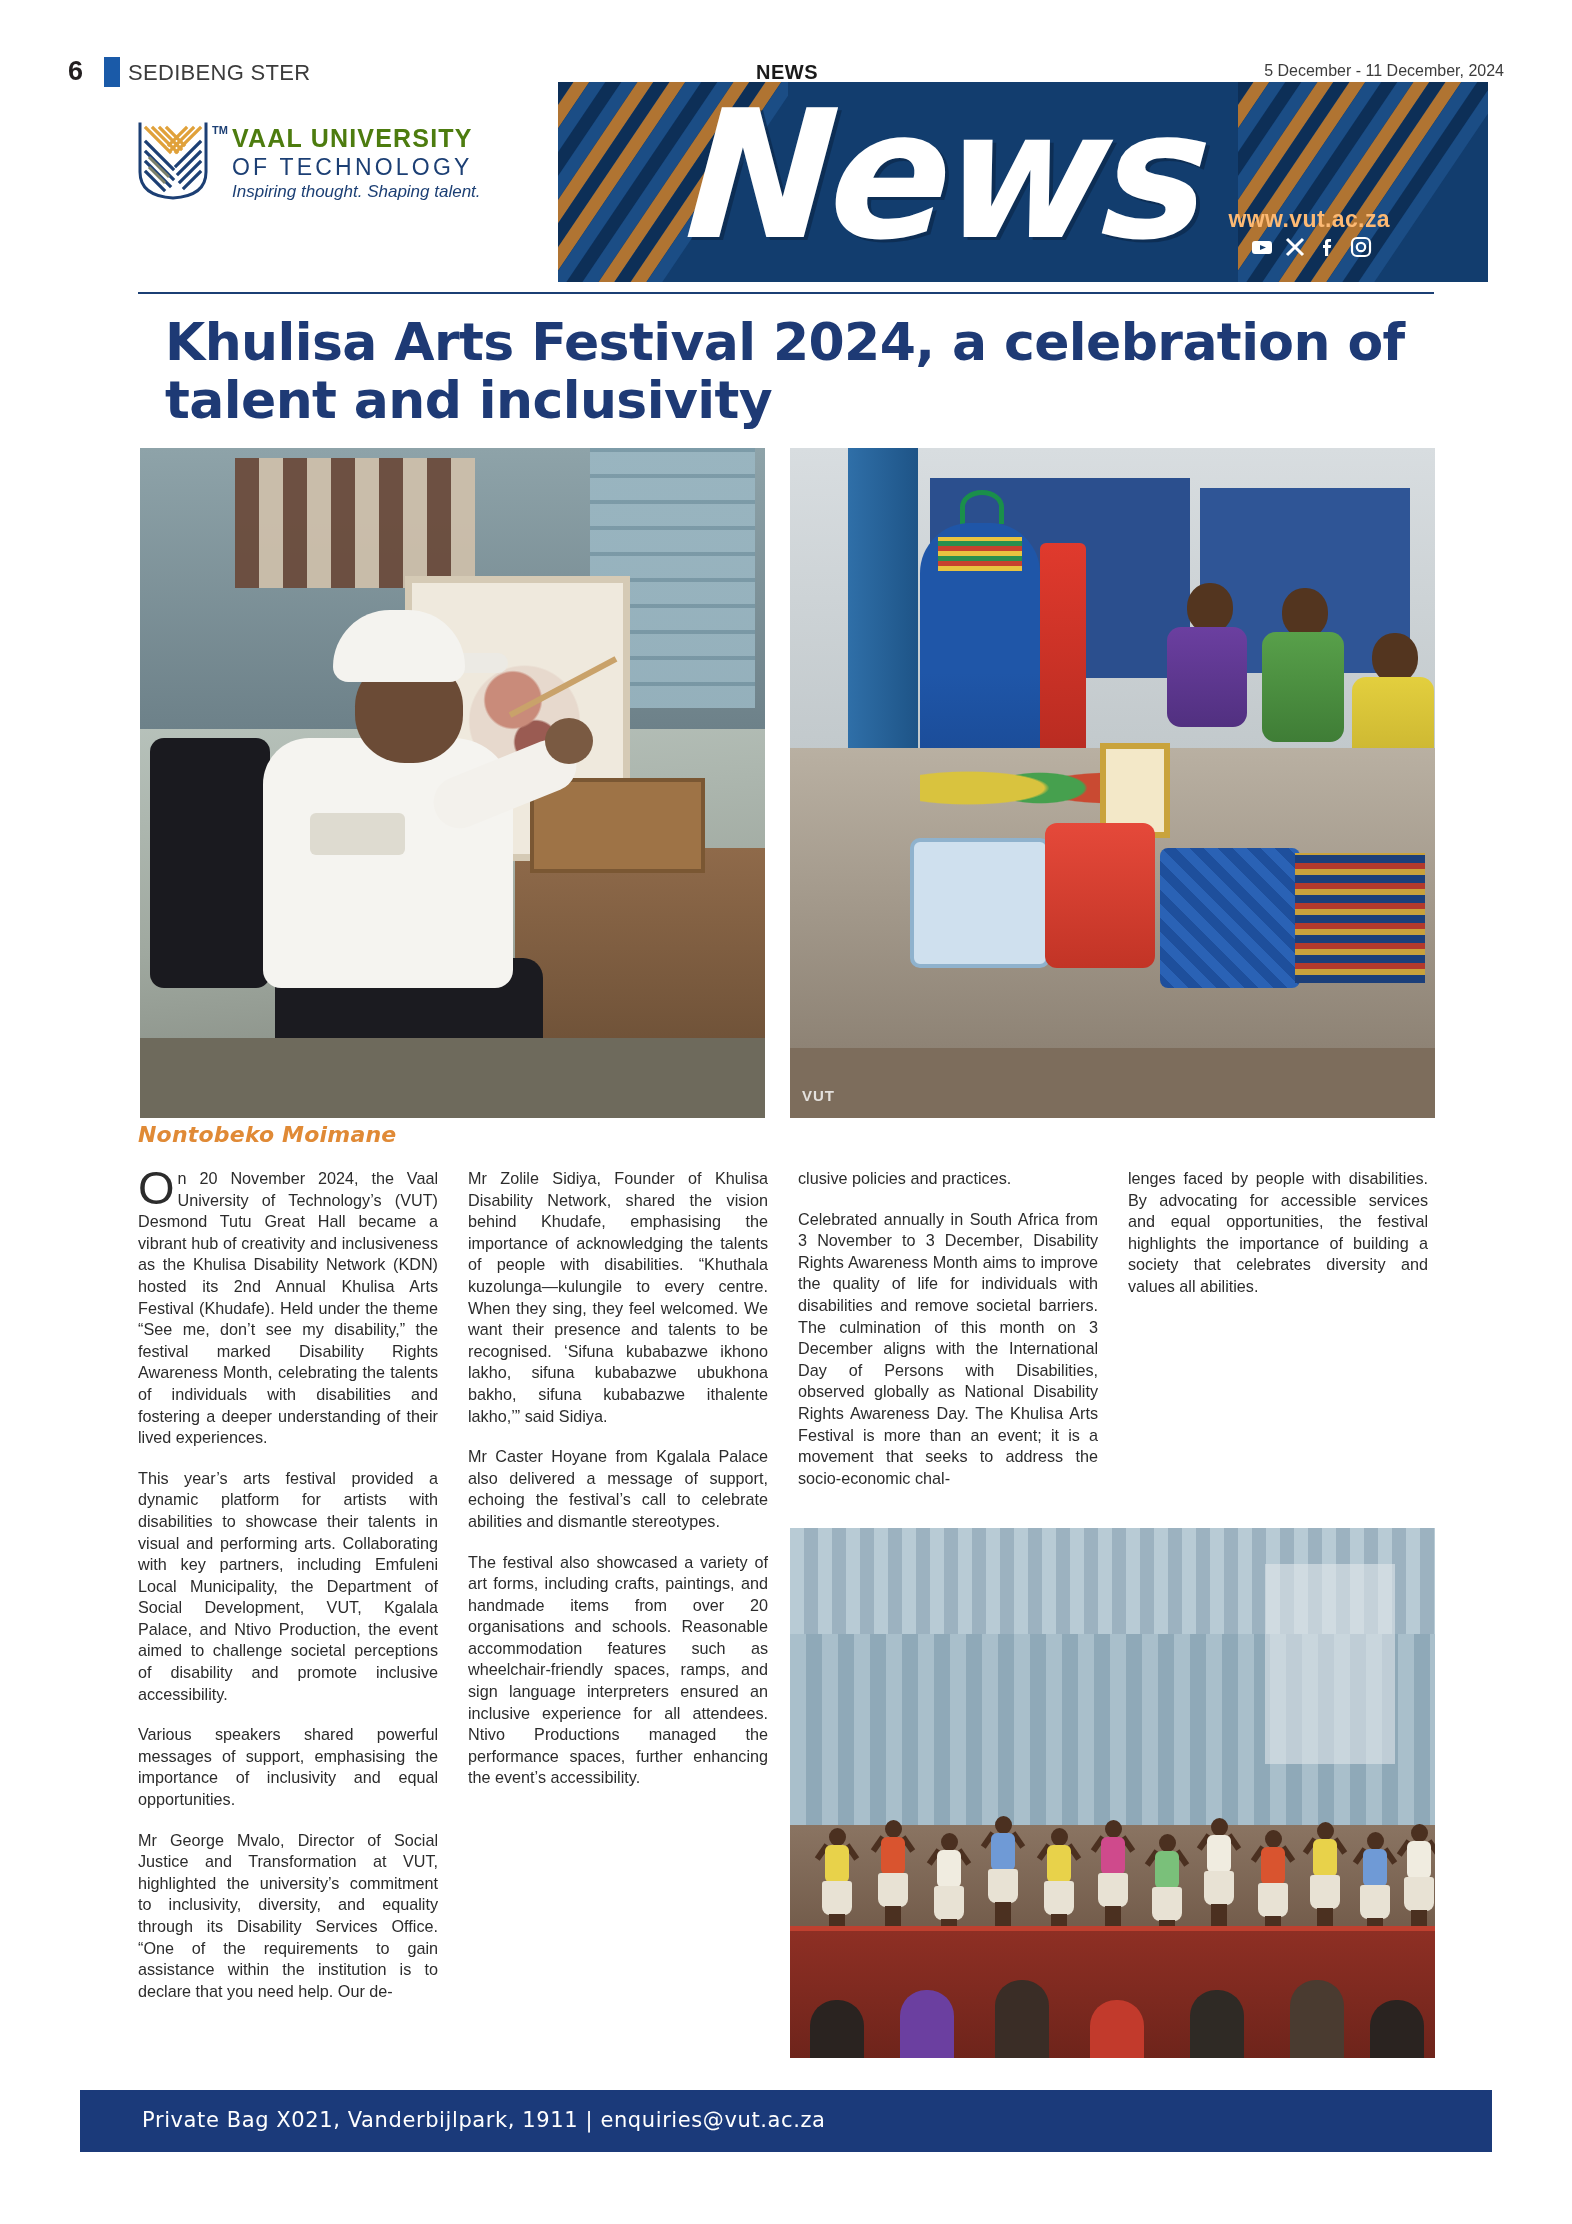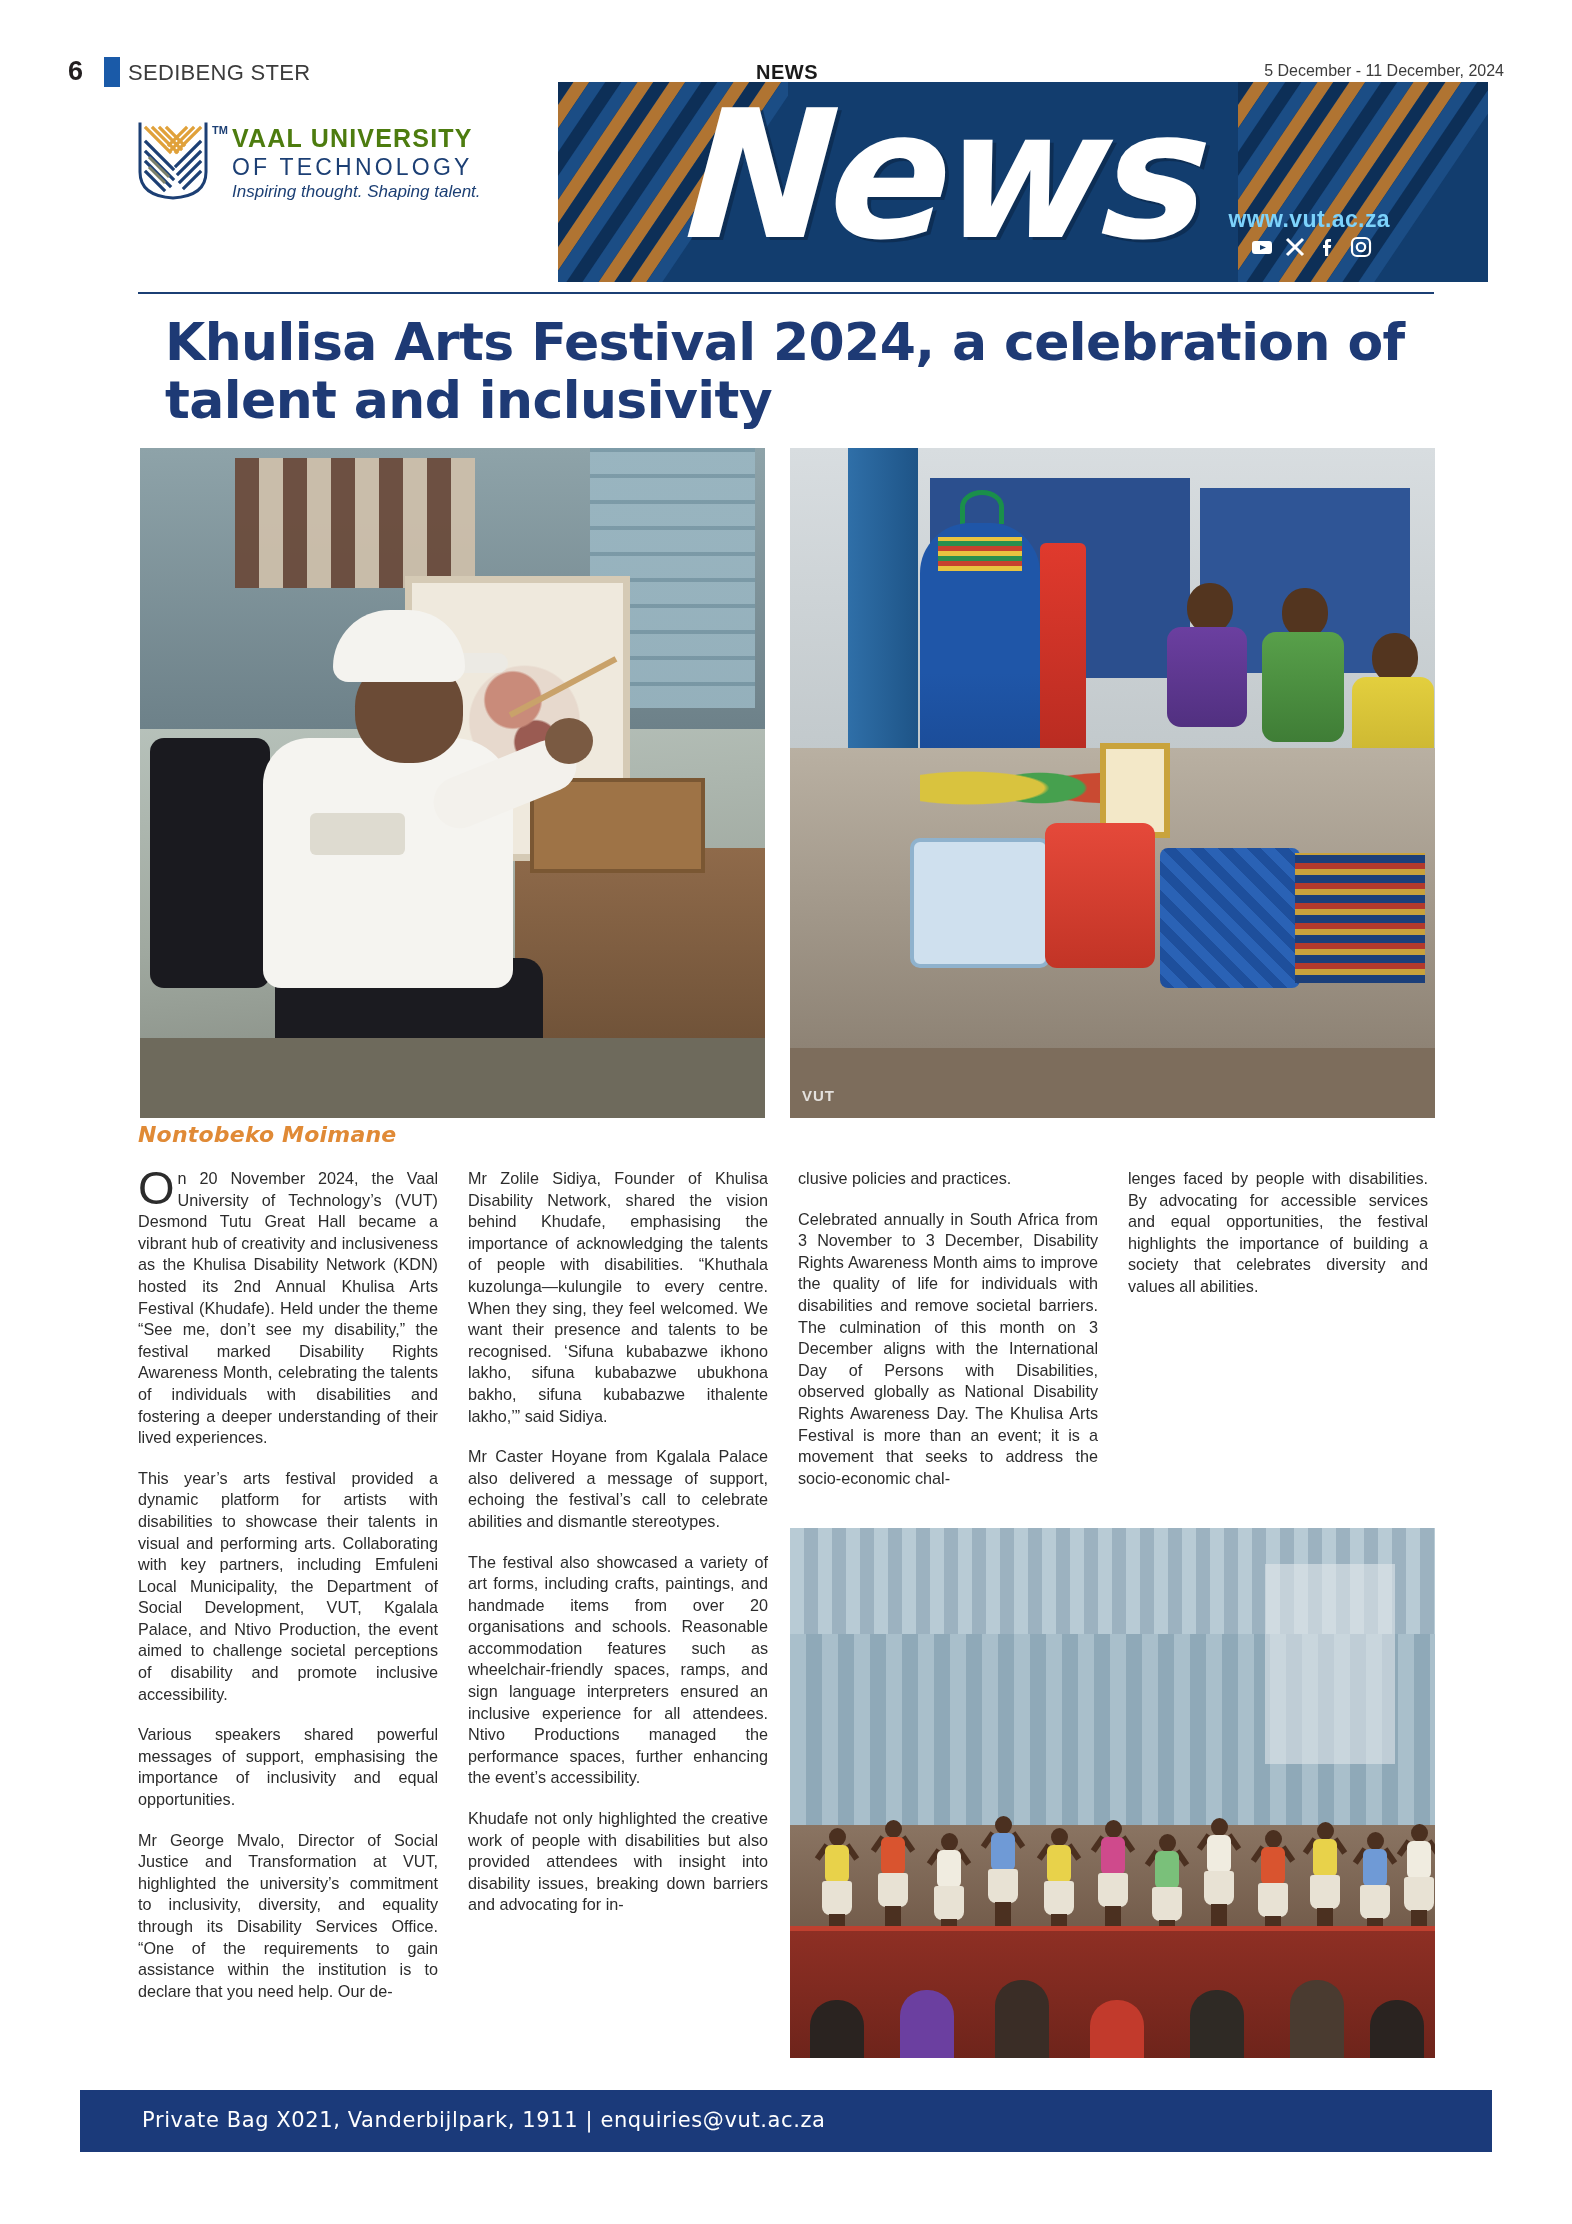--- a/index.html
+++ b/index.html
@@ -60,21 +60,21 @@
     font-size: 178px; font-weight: bold; color: #ffffff;
     font-family: "DejaVu Sans", sans-serif;
     letter-spacing: -6px; line-height: 200px;
     font-style: italic;
     transform: skewX(-4deg);
     text-shadow: 4px 3px 0 rgba(10,35,65,.55);
     z-index: 4;
   }
   .banner-url {
     position: absolute; right: 98px; top: 124px;
-    font-size: 23px; font-weight: bold; color: #7dd3fc; z-index: 5;
+    font-size: 23px; font-weight: bold; color: #fdba74; z-index: 5;
     letter-spacing: .4px;
   }
   .banner-social {
     position: absolute; right: 116px; top: 154px; z-index: 5;
     display: flex; gap: 11px; align-items: center;
   }
   .soc { width: 22px; height: 22px; position: relative; }
   .soc svg { display: block; }
 
   
@@ -587,21 +587,20 @@
   <div class="col col1">
     <p class="dropcap-p">On 20 November 2024, the Vaal University of Technology’s (VUT) Desmond Tutu Great Hall became a vibrant hub of creativity and inclusiveness as the Khulisa Disability Network (KDN) hosted its 2nd Annual Khulisa Arts Festival (Khudafe). Held under the theme “See me, don’t see my disability,” the festival marked Disability Rights Awareness Month, celebrating the talents of individuals with disabilities and fostering a deeper understanding of their lived experiences.</p>
     <p>This year’s arts festival provided a dynamic platform for artists with disabilities to showcase their talents in visual and performing arts. Collaborating with key partners, including Emfuleni Local Municipality, the Department of Social Development, VUT, Kgalala Palace, and Ntivo Production, the event aimed to challenge societal perceptions of disability and promote inclusive accessibility.</p>
     <p>Various speakers shared powerful messages of support, emphasising the importance of inclusivity and equal opportunities.</p>
     <p class="tight">Mr George Mvalo, Director of Social Justice and Transformation at VUT, highlighted the university’s commitment to inclusivity, diversity, and equality through its Disability Services Office. “One of the requirements to gain assistance within the institution is to declare that you need help. Our de-</p>
   </div>
   <div class="col col2">
     <p>Mr Zolile Sidiya, Founder of Khulisa Disability Network, shared the vision behind Khudafe, emphasising the importance of acknowledging the talents of people with disabilities. “Khuthala kuzolunga—kulungile to every centre. When they sing, they feel welcomed. We want their presence and talents to be recognised. ‘Sifuna kubabazwe ikhono lakho, sifuna kubabazwe ubukhona bakho, sifuna kubabazwe ithalente lakho,’” said Sidiya.</p>
     <p>Mr Caster Hoyane from Kgalala Palace also delivered a message of support, echoing the festival’s call to celebrate abilities and dismantle stereotypes.</p>
     <p>The festival also showcased a variety of art forms, including crafts, paintings, and handmade items from over 20 organisations and schools. Reasonable accommodation features such as wheelchair-friendly spaces, ramps, and sign language interpreters ensured an inclusive experience for all attendees. Ntivo Productions managed the performance spaces, further enhancing the event’s accessibility.</p>
-    <p class="tight">Khudafe not only highlighted the creative work of people with disabilities but also provided attendees with insight into disability issues, breaking down barriers and advocating for in-</p>
   </div>
   <div class="col col3">
     <p>clusive policies and practices.</p>
     <p class="tight">Celebrated annually in South Africa from 3 November to 3 December, Disability Rights Awareness Month aims to improve the quality of life for individuals with disabilities and remove societal barriers. The culmination of this month on 3 December aligns with the International Day of Persons with Disabilities, observed globally as National Disability Rights Awareness Day. The Khulisa Arts Festival is more than an event; it is a movement that seeks to address the socio-economic chal-</p>
   </div>
   <div class="col col4">
     <p style="margin-bottom:0">lenges faced by people with disabilities. By advocating for accessible services and equal opportunities, the festival highlights the importance of building a society that celebrates diversity and values all abilities.</p>
   </div>
 </div>
 

